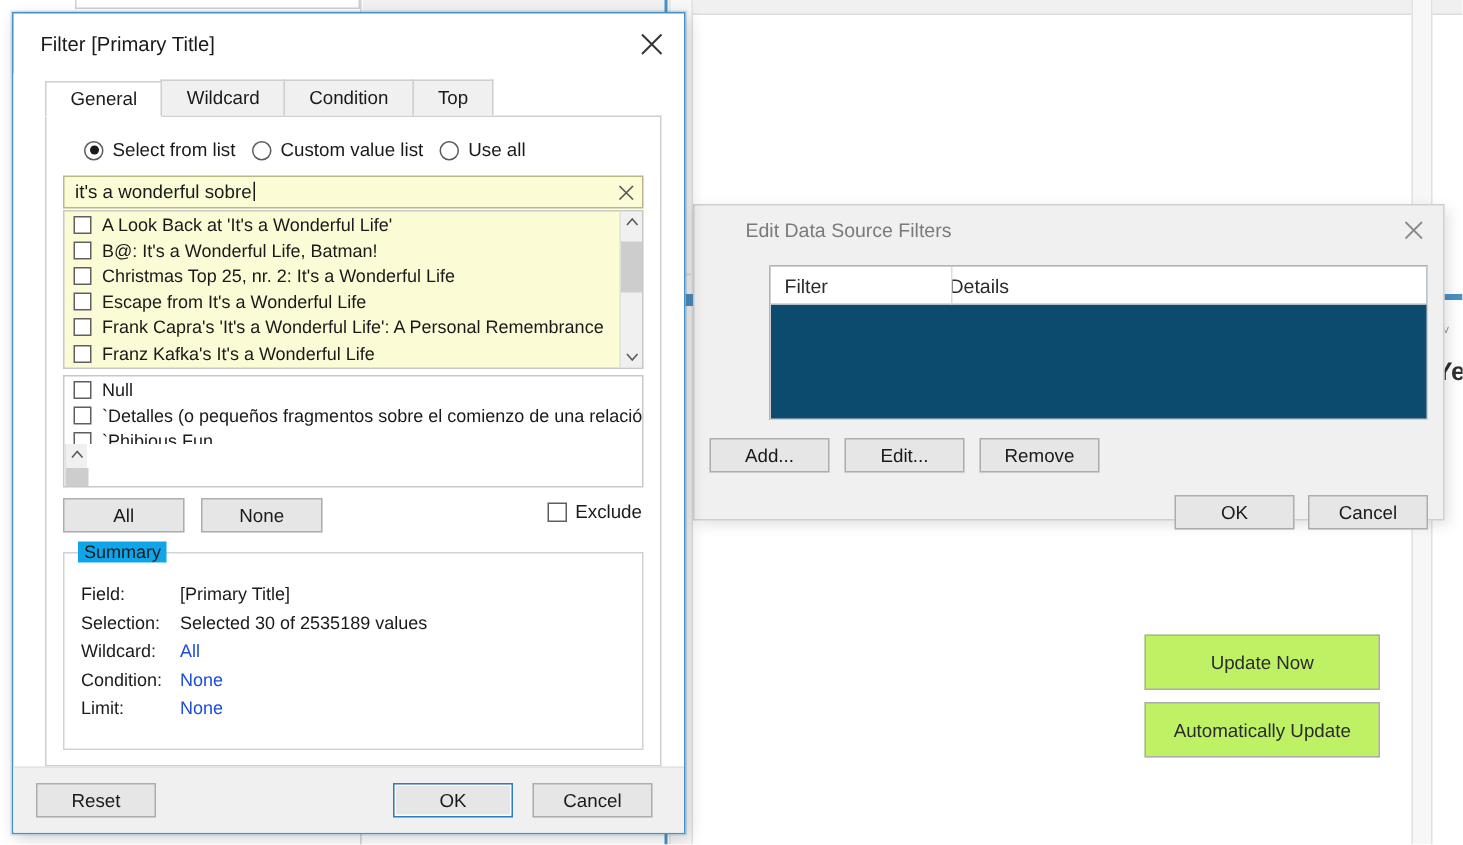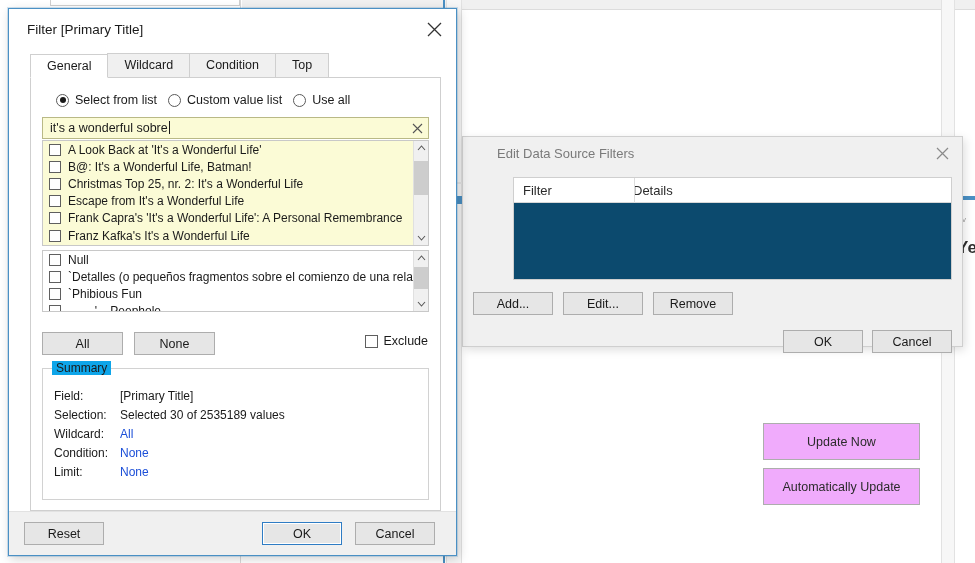--- a/index.html
+++ b/index.html
@@ -48,21 +48,21 @@
   .bg-csvtext {
     position: absolute; font-size: 8px; color: #9a9a9a; white-space: nowrap;
   }
   .bg-seam {
     position: absolute; background: #e8e8e8;
   }
 
   
   .upd-btn {
     position: absolute;
-    background: #f0abfc;
+    background: #bef264;
     border: 1px solid #adadad;
     color: #2b2b2b;
     font-size: 12.5px;
     display: flex; align-items: center; justify-content: center;
     cursor: default;
   }
 
   
   .win { position: absolute; background: #ffffff; }
   .win-title {
@@ -154,21 +154,21 @@
   }
 
   
   .listbox {
     position: absolute; left: 11px; right: 11px;
     border: 1px solid #c8c8c8;
     overflow: hidden;
     display: flex;
   }
   .listbox.results { top: 62px; height: 106px; background: #fbfbd6; }
-  .listbox.all     { top: 172px; height: 62px; background: #ffffff; }
+  .listbox.all     { top: 172px; height: 75px; background: #ffffff; flex-direction: column; }
   .list-items { flex: 1; overflow: hidden; }
   .li {
     height: 17.2px; display: flex; align-items: center;
     padding-left: 6px; font-size: 12px; color: #1a1a1a;
     white-space: nowrap; cursor: default;
   }
   .cb {
     width: 12px; height: 12px; flex: none;
     border: 1px solid #5f5f5f; background: #fff;
     margin-right: 7px; position: relative;

